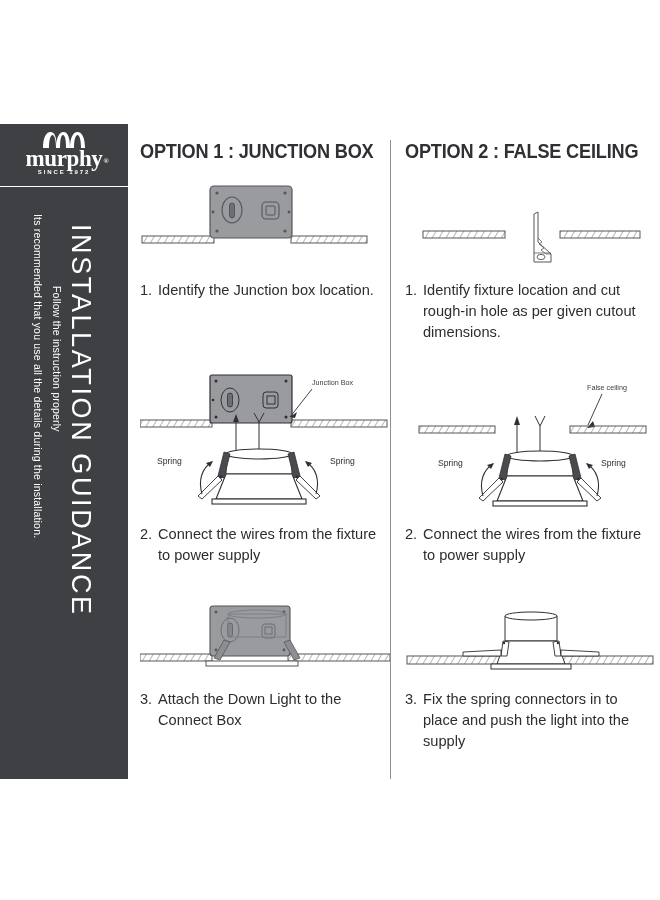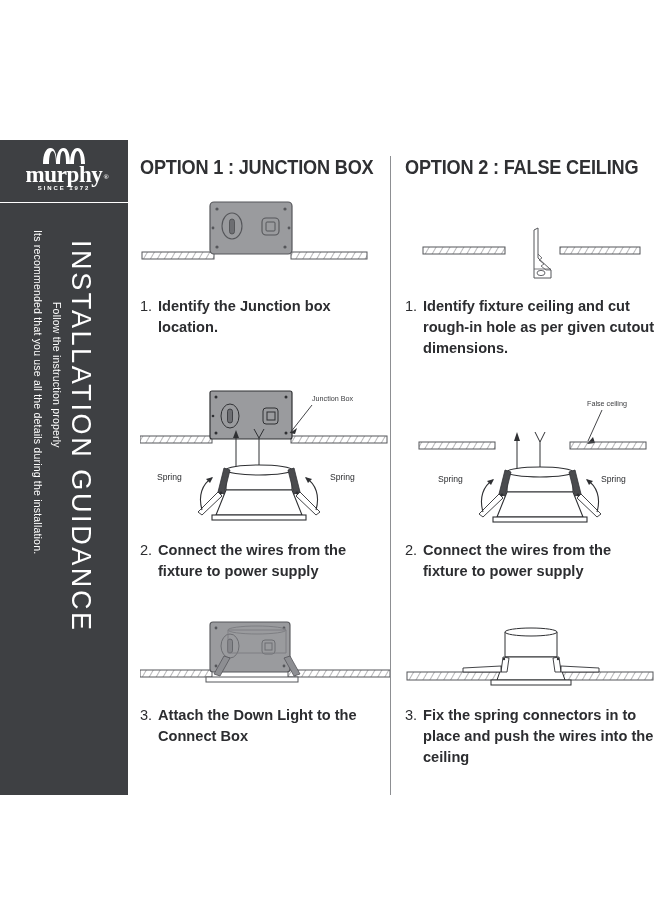--- a/index.html
+++ b/index.html
@@ -11,21 +11,21 @@
     width: 660px;
     height: 900px;
     position: relative;
     font-family: "Liberation Sans", sans-serif;
     overflow: hidden;
   }
 
   #sheet {
     position: absolute;
     left: 0;
-    top: 140px;
+    top: 124px;
     width: 660px;
     height: 655px;
   }
 
   
   #sidebar {
     position: absolute;
     left: 0;
     top: 0;
     width: 128px;
@@ -167,21 +167,20 @@
     font-family: "Liberation Sans", sans-serif;
   }
   .step .num {
     position: absolute;
     left: 0;
     top: 0;
   }
   .step .body {
     display: block;
     padding-left: 18px;
-    font-weight: bold;
   }
 
   
   #l-fig1  { top: 52px; }
   #l-step1 { top: 156px; }
   #l-fig2  { top: 240px; }
   #l-step2 { top: 400px; }
   #l-fig3  { top: 468px; }
   #l-step3 { top: 565px; }
 
@@ -376,21 +375,21 @@
 
         <path d="M129 38 L133 36 L133 66 L146 78 L146 86 L129 86 Z" fill="#ffffff" stroke="#55565a" stroke-width="1"></path>
         <path d="M133 62 L137 66 L134 68 L139 72 L136 74 L141 78 L146 78" fill="none" stroke="#55565a" stroke-width="0.8"></path>
         <ellipse cx="136" cy="81" rx="4" ry="2.6" fill="none" stroke="#55565a" stroke-width="0.9"></ellipse>
         <line x1="129" y1="77" x2="146" y2="77" stroke="#55565a" stroke-width="0.8"></line>
       </svg>
     </div>
 
     <div class="step" id="r-step1">
       <span class="num">1.</span>
-      <span class="body">Identify fixture ceiling and cut rough-in hole as per given cutout dimensions.</span>
+      <span class="body">Identify fixture location and cut rough-in hole as per given cutout dimensions.</span>
     </div>
 
     <div class="fig" id="r-fig2">
       <svg width="250" height="145" viewBox="0 0 250 145">
         <defs>
           <pattern id="hatchR2" width="6" height="6" patternUnits="userSpaceOnUse" patternTransform="rotate(30)">
             <line x1="0" y1="0" x2="0" y2="6" stroke="#6f7073" stroke-width="1"></line>
           </pattern>
         </defs>
 
@@ -453,17 +452,17 @@
         <path d="M156 70 L194 70 L194 66 L156 64 Z" fill="#ffffff" stroke="#2f3033" stroke-width="0.9"></path>
         <circle cx="99" cy="57" r="1.2" fill="#2f3033"></circle>
         <circle cx="153" cy="57" r="1.2" fill="#2f3033"></circle>
 
         <rect x="86" y="78" width="80" height="5" fill="#ffffff" stroke="#2f3033" stroke-width="1"></rect>
       </svg>
     </div>
 
     <div class="step" id="r-step3">
       <span class="num">3.</span>
-      <span class="body">Fix the spring connectors in to place and push the wires into the ceiling</span>
+      <span class="body">Fix the spring connectors in to place and push the light into the supply</span>
     </div>
   </div>
 
 </div>
 
 </body></html>

